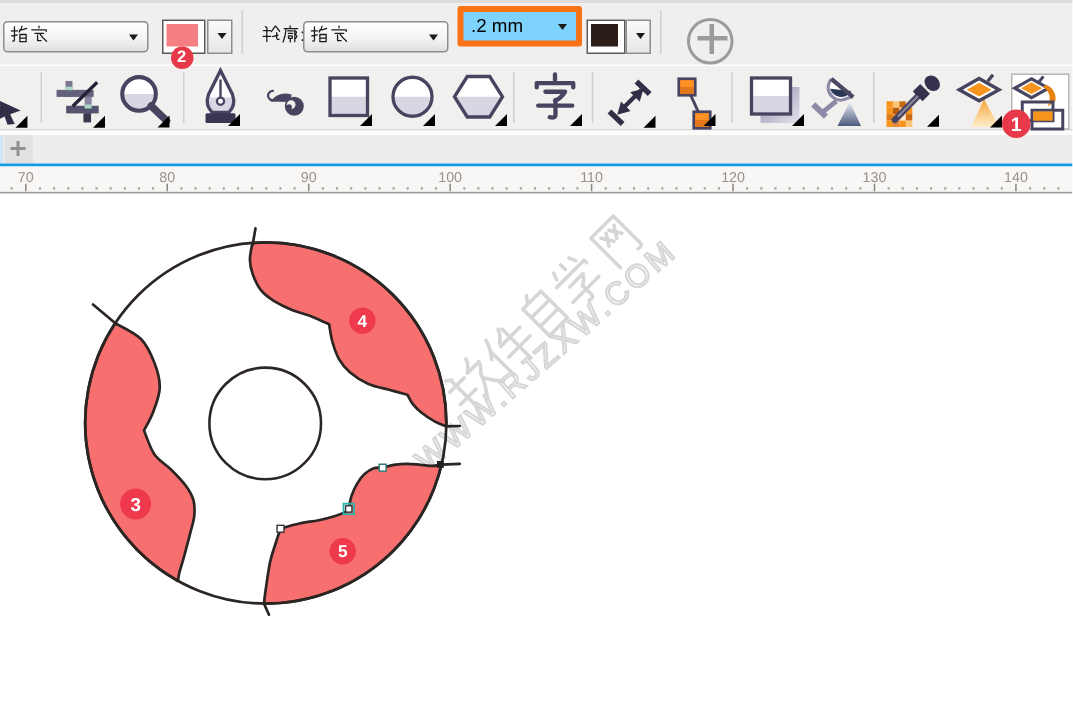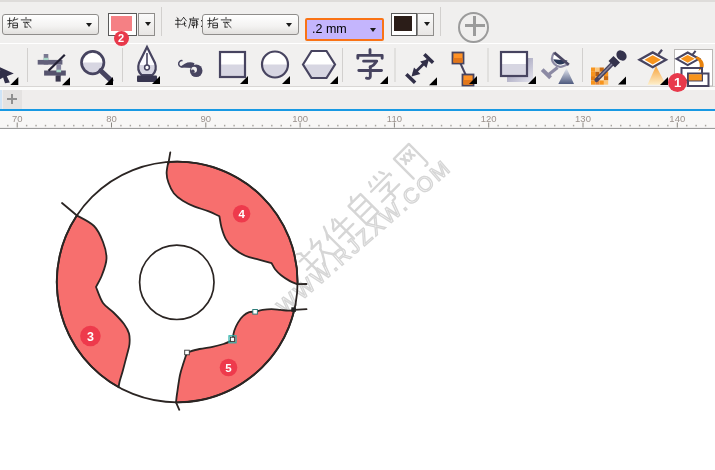--- a/index.html
+++ b/index.html
@@ -74,21 +74,21 @@
 <div class="abs" style="left:200px;top:16px;font-size:12px;color:#1a1a1a">:</div>
 <div class="dd" style="left:202px;width:95px;">
     <span class="arr"></span>
   </div>
 <svg class="abs" style="left:207px;top:17px;color:#1a1a1a;overflow:visible" width="12" height="12">
     <use href="#g_zhi3" transform="scale(0.120)" stroke-width="7"></use>
   </svg>
 <svg class="abs" style="left:220px;top:17px;color:#1a1a1a;overflow:visible" width="12" height="12">
     <use href="#g_ding4" transform="scale(0.120)" stroke-width="7"></use>
   </svg>
-<div class="abs" style="left:305px;top:18px;width:75px;height:19px;border:2px solid #f97316;background:#c4b5fd;border-radius:2px">
+<div class="abs" style="left:305px;top:4px;width:75px;height:19px;border:4px solid #f97316;background:#7dd3fc;border-radius:2px">
     <span class="arr"></span>
     <span style="position:absolute;left:5px;top:2px;font-size:12.5px;color:#000">.2 mm</span>
   </div>
 <div class="abs" style="left:391px;top:13px;width:24px;height:21px;border:1px solid #5a5a5a;background:#fff"></div>
 <div class="abs" style="left:394px;top:16px;width:18px;height:15px;background:#2b1d18"></div>
 <div class="abs" style="left:417px;top:13px;width:15px;height:21px;border:1px solid #8f8d8b;background:linear-gradient(#fafafa,#e8e6e4)">
     <span class="arr" style="right:3px;top:8px"></span>
   </div>
 <div class="sep" style="left:440px;top:7px;height:29px"></div>
 <div class="abs" style="left:458px;top:12px;width:27px;height:27px;border:2.5px solid #9b9b9b;border-radius:50%"></div>

